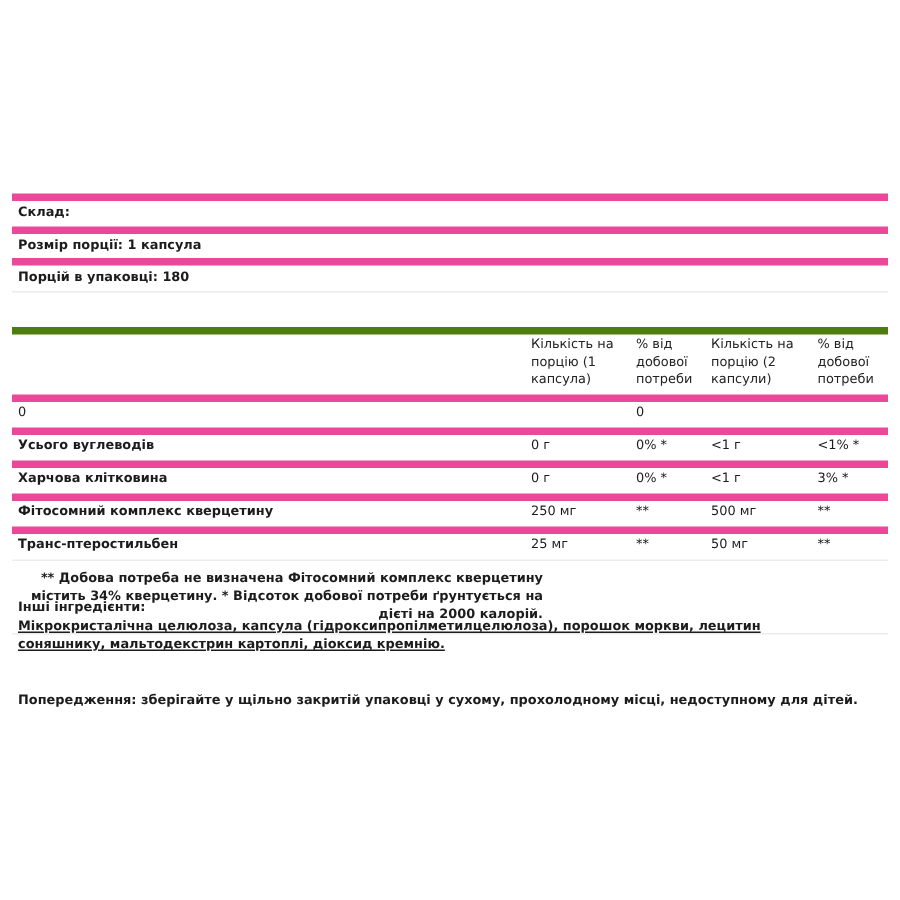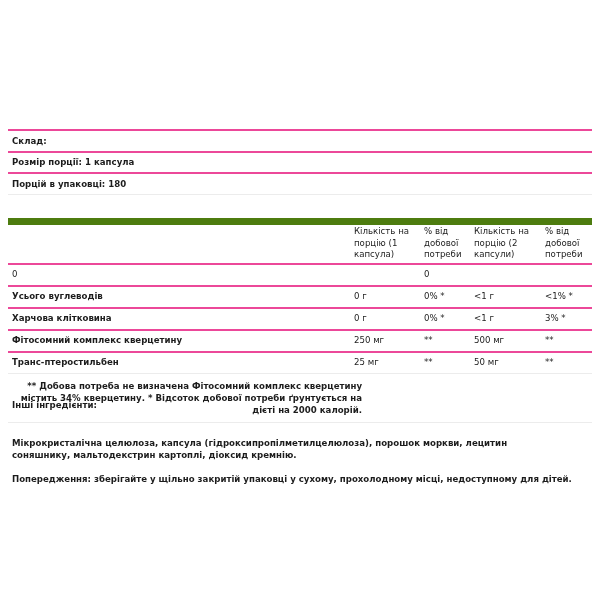--- a/index.html
+++ b/index.html
@@ -3,39 +3,39 @@
   <meta charset="utf-8">
   <style>
     html, body { margin: 0; padding: 0; background: #ffffff; }
     body {
       width: 600px; height: 600px; position: relative; overflow: hidden;
       font-family: "DejaVu Sans", sans-serif; color: #1c1c1c;
       font-size: 8.6px; font-weight: bold;
     }
     .wrap { position: absolute; left: 8px; top: 129px; width: 584px; }
     .row {
-      border-top: 2px solid #ec4899;
+      border-top: 5px solid #ec4899;
       padding: 0 4px;
       display: flex; align-items: center;
       box-sizing: border-box;
     }
     .row.simple { height: 21.5px; }
-    .hdr { height: 45px; border-top: 7px solid #4d7c0f; }
+    .hdr { height: 45px; border-top: 5px solid #4d7c0f; }
     .spacer { height: 23px; border-top: 1px solid #ececec; }
     .grid { display: grid; grid-template-columns: 342px 70px 50px 71px 47px; width: 580px; align-items: center; }
     .grid .c { line-height: 11.5px; }
     .grid .h { font-weight: normal; color: #222; line-height: 11.5px; }
     .row.nut { height: 22px; }
     .val { font-weight: normal; }
     .footnote { height: 48px; border-top: 1px solid #ececec; border-bottom: 1px solid #ececec; padding: 0 4px; display: flex; align-items: center; }
     .footnote span { width: 350px; line-height: 12px; font-weight: bold; text-align: right; }
     .other { position: absolute; left: 8px; top: 400px; width: 584px; }
     .other .ttl { padding: 0 4px; font-weight: bold; }
-    .other .txt { margin-top: 27px; padding: 0 4px; line-height: 12px; font-weight: bold; width: 520px; }
-    .other .warn { margin-top: 13px; padding: 0 4px; font-weight: bold; }
+    .other .txt { margin-top: 2px; padding: 0 4px; line-height: 12px; font-weight: bold; width: 520px; text-decoration: underline; }
+    .other .warn { margin-top: 26px; padding: 0 4px; font-weight: bold; }
   </style>
 </head>
 <body>
 
 <div class="wrap">
   <div class="row simple">
     <span>Склад:</span>
   </div>
   <div class="row simple">
     <span>Розмір порції: 1 капсула</span>

